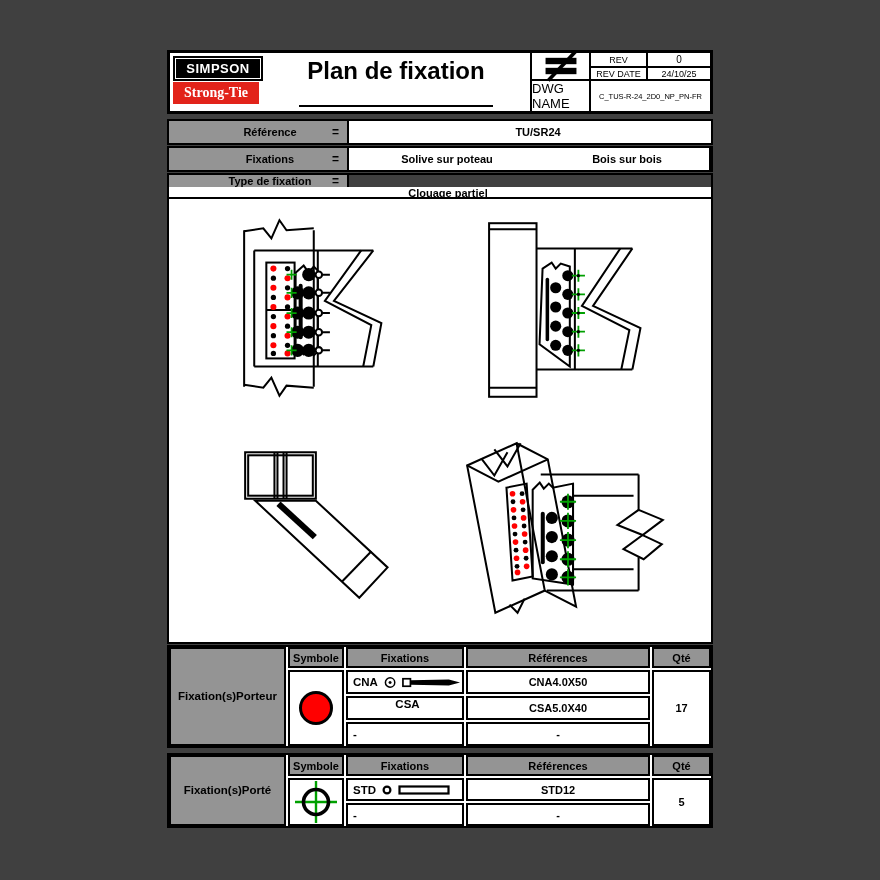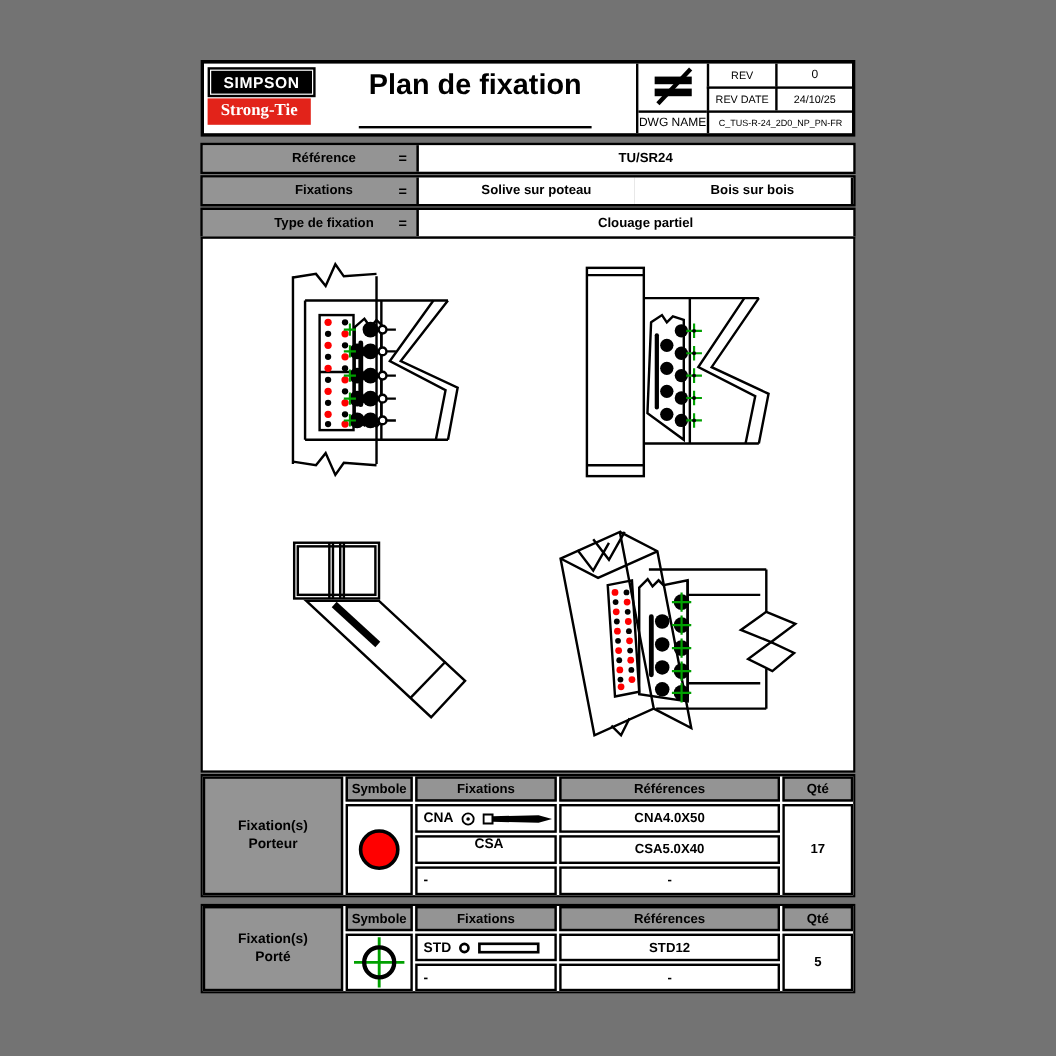--- a/index.html
+++ b/index.html
@@ -1,16 +1,16 @@
 <!DOCTYPE html>
 <html><head>
 <meta charset="utf-8">
 <style>
   html,body{margin:0;padding:0;background:#fff;}
-  .page{position:relative;width:880px;height:880px;background:#737373;overflow:hidden;
+  .page{position:relative;width:880px;height:880px;background:#404040;overflow:hidden;
         font-family:"Liberation Sans",sans-serif;color:#000;}
   .doc{position:absolute;left:167px;top:50px;width:546px;height:780px;}
   .doc *{box-sizing:border-box;}
 
   
   .hdr{position:absolute;left:0;top:0;width:546px;height:64px;border:3px solid #000;background:#fff;}
   .logo{position:absolute;left:3px;top:3px;width:90px;}
   .logo-top{background:#000;padding:2px;}
   .logo-top-inner{border:1.5px solid #fff;color:#fff;font-weight:bold;font-size:13px;
                   text-align:center;padding:2px 0;letter-spacing:.5px;}
@@ -20,42 +20,42 @@
               align-items:center;justify-content:center;}
   .title{font-size:24px;font-weight:bold;border-bottom:2.5px solid #000;padding:0 8px 20px;}
   .rev{position:absolute;right:0;top:0;bottom:0;width:180px;border-left:2.5px solid #000;
        display:grid;grid-template-columns:57px 57px 1fr;grid-template-rows:1fr 1fr 1fr;}
   .rev div{display:flex;align-items:center;justify-content:center;font-weight:normal;}
   .rc-sym{grid-area:1/1/3/2;}
   .rc-revL{grid-area:1/2/2/3;border-left:2.5px solid #000;font-size:9px;}
   .rc-revV{grid-area:1/3/2/4;border-left:2.5px solid #000;font-size:10px;}
   .rc-datL{grid-area:2/2/3/3;border-left:2.5px solid #000;border-top:2.5px solid #000;font-size:9px;}
   .rc-datV{grid-area:2/3/3/4;border-left:2.5px solid #000;border-top:2.5px solid #000;font-size:9px;}
-  .rc-dwgL{grid-area:3/1/4/2;border-top:2.5px solid #000;font-size:10px;}
+  .rc-dwgL{grid-area:3/1/4/2;border-top:2.5px solid #000;font-size:13px;}
   .rc-dwgV{grid-area:3/2/4/4;border-top:2.5px solid #000;border-left:2.5px solid #000;font-size:7.5px;}
 
   
   .refrow{position:absolute;left:0;width:546px;height:26px;border:2.5px solid #000;display:flex;}
   .ref-label{width:180px;background:#949494;border-right:2.5px solid #000;position:relative;
              display:flex;align-items:center;justify-content:center;font-weight:bold;font-size:11px;padding-left:24px;}
   .ref-eq{position:absolute;right:8px;top:50%;transform:translateY(-50%);font-weight:bold;font-size:12px;}
   .ref-val{flex:1;display:flex;align-items:center;justify-content:center;font-weight:bold;font-size:11px;background:#fff;padding-left:16px;}
   .ref-val.split1{flex:0 0 182px;border-right:2.5px solid #000;}
 
   
   .draw{position:absolute;left:0;top:147px;width:546px;height:447px;border:2.5px solid #000;background:#fff;}
   .dwg{position:absolute;}
 
   
   .fixt{position:absolute;left:0;width:546px;border:2.5px solid #000;background:#fff;
         display:grid;grid-template-columns:117px 56px 118px 184px 1fr;gap:2px;}
   .fixt .cell{border:2px solid #000;display:flex;align-items:center;justify-content:center;
               font-weight:bold;font-size:11px;background:#fff;}
   .fixt .ghead{background:#949494;}
-  .fixt .glabel{background:#949494;flex-direction:column;line-height:1.25;font-size:11.5px;}
+  .fixt .glabel{background:#949494;flex-direction:row;line-height:1.25;font-size:11.5px;}
   .fixt .fixcell{justify-content:flex-start;padding-left:5px;gap:6px;text-align:right;}
   .t1{top:595px;grid-template-rows:21px 24px 24px 24px;}
   .t2{top:703px;grid-template-rows:21px 23px 23px;}
   .span-label-t1{grid-area:1/1/5/2;}
   .span-sym-t1{grid-area:2/2/5/3;}
   .span-qty-t1{grid-area:2/5/5/6;font-size:12px;}
   .span-label-t2{grid-area:1/1/4/2;}
   .span-sym-t2{grid-area:2/2/4/3;}
   .span-qty-t2{grid-area:2/5/4/6;font-size:12px;}
   .red-dot{width:34px;height:34px;border-radius:50%;background:#ff0000;border:3.5px solid #000;}
@@ -102,21 +102,21 @@
     <div class="ref-val">TU/SR24</div>
   </div>
   <div class="refrow" style="top:96px;">
     <div class="ref-label">
       <span>Fixations</span>
       <span class="ref-eq">=</span>
     </div>
     <div class="ref-val">Solive sur poteau</div>
     <div class="ref-val split1">Bois sur bois</div>
   </div>
-  <div class="refrow" style="top:123px;">
+  <div class="refrow" style="top:123px;flex-direction:column;">
     <div class="ref-label">
       <span>Type de fixation</span>
       <span class="ref-eq">=</span>
     </div>
     <div class="ref-val">Clouage partiel</div>
   </div>
 
   <div class="draw">
 
     <div class="dwg" style="left:60px;top:11px;">

